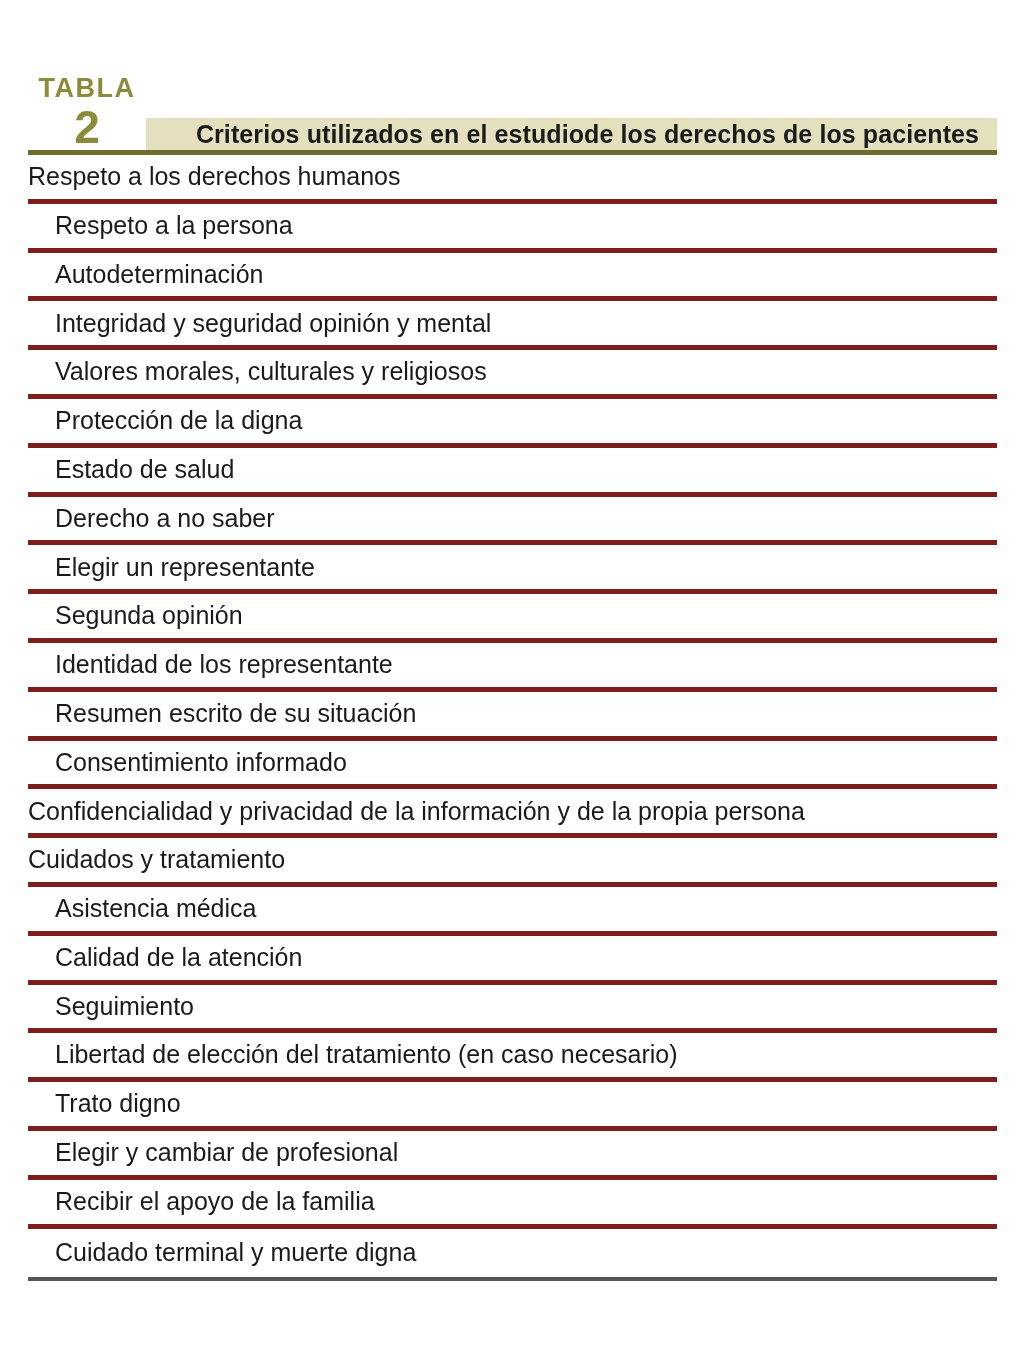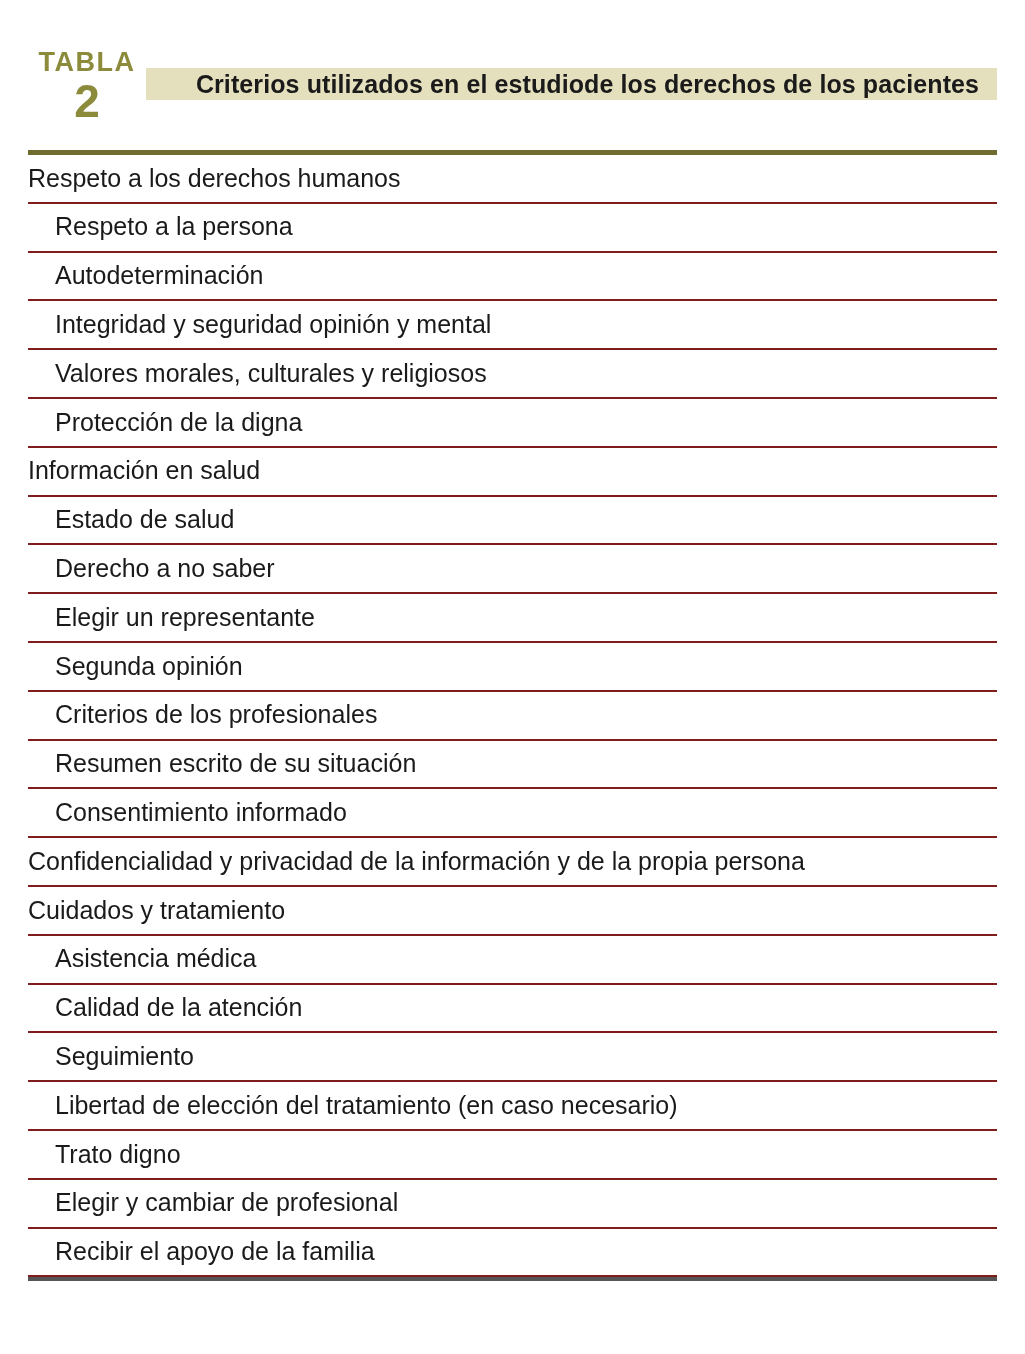--- a/index.html
+++ b/index.html
@@ -19,21 +19,21 @@
     position: relative;
     width: 1025px;
     height: 1354px;
     box-sizing: border-box;
     padding: 0 28px;
   }
 
   
   .table-header {
     display: flex;
-    align-items: center;
+    align-items: flex-end;
     height: 132px;
     margin-top: 18px;
   }
   .header-label {
     width: 118px;
     flex: 0 0 118px;
     display: flex;
     flex-direction: column;
     align-items: center;
     justify-content: center;
@@ -76,21 +76,21 @@
     height: 5px;
     background: #6e6d2e;
     margin-top: 0px;
   }
 
   
   .rows {
     margin-top: 0;
   }
   .row {
-    border-bottom: 2px solid #7f1d1d;
+    border-bottom: 5px solid #7f1d1d;
     height: 48.8px;
     display: flex;
     align-items: center;
     box-sizing: border-box;
   }
   .row .row-text {
     font-size: 25px;
     line-height: 1.1;
     color: #1a1a1a;
     white-space: nowrap;
@@ -141,37 +141,34 @@
       </div>
     <div class="row level-1">
         <span class="row-text">Integridad y seguridad opinión y mental</span>
       </div>
     <div class="row level-1">
         <span class="row-text">Valores morales, culturales y religiosos</span>
       </div>
     <div class="row level-1">
         <span class="row-text">Protección de la digna</span>
       </div>
-    <div class="row level-0">
-        <span class="row-text">Información en salud</span>
-      </div>
     <div class="row level-1">
         <span class="row-text">Estado de salud</span>
       </div>
     <div class="row level-1">
         <span class="row-text">Derecho a no saber</span>
       </div>
     <div class="row level-1">
         <span class="row-text">Elegir un representante</span>
       </div>
     <div class="row level-1">
         <span class="row-text">Segunda opinión</span>
       </div>
     <div class="row level-1">
-        <span class="row-text">Criterios de los profesionales</span>
+        <span class="row-text">Identidad de los representante</span>
       </div>
     <div class="row level-1">
         <span class="row-text">Resumen escrito de su situación</span>
       </div>
     <div class="row level-1">
         <span class="row-text">Consentimiento informado</span>
       </div>
     <div class="row level-0">
         <span class="row-text">Confidencialidad y privacidad de la información y de la propia persona</span>
       </div>
@@ -192,17 +189,20 @@
       </div>
     <div class="row level-1">
         <span class="row-text">Trato digno</span>
       </div>
     <div class="row level-1">
         <span class="row-text">Elegir y cambiar de profesional</span>
       </div>
     <div class="row level-1">
         <span class="row-text">Recibir el apoyo de la familia</span>
       </div>
+    <div class="row level-1 last">
+        <span class="row-text">Cuidado terminal y muerte digna</span>
+      </div>
   </div>
 
   <div class="bottom-rule"></div>
 
 </div>
 
 </body></html>

